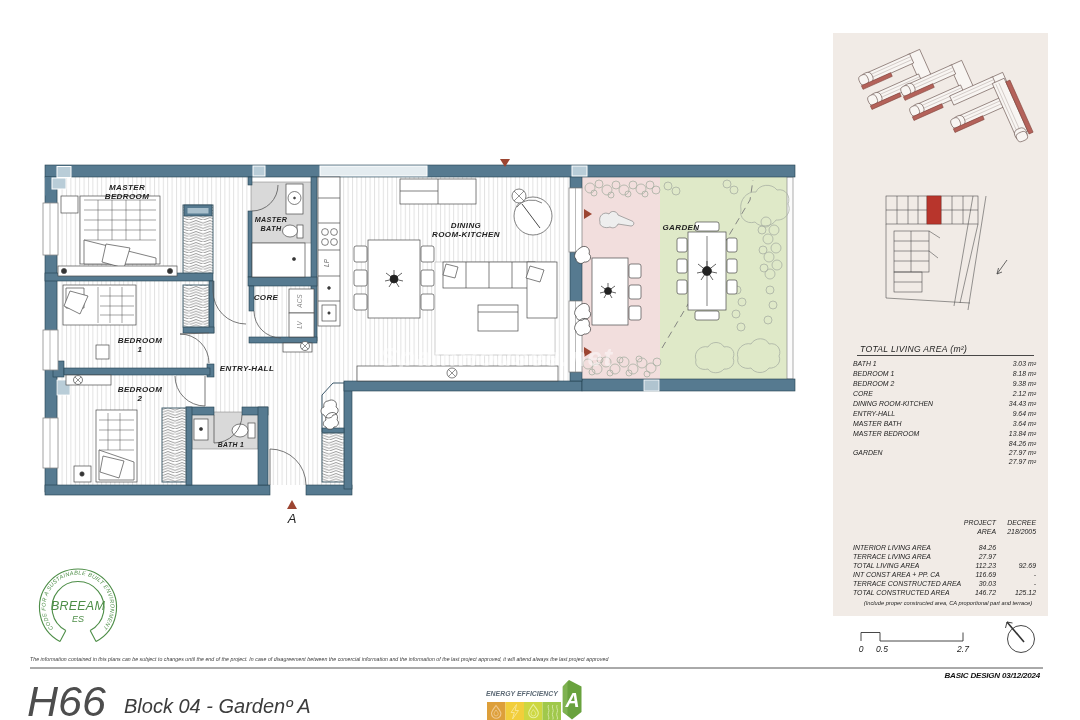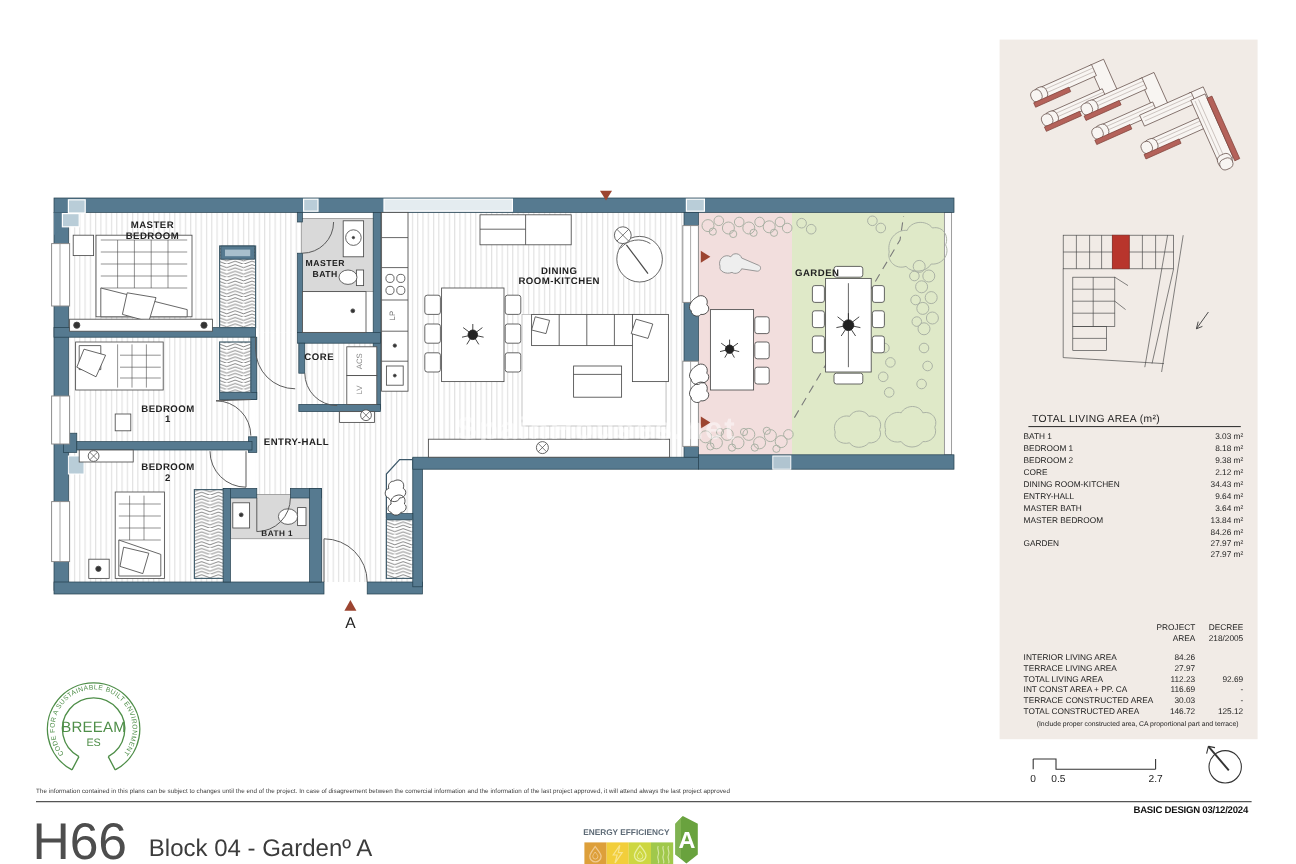--- a/index.html
+++ b/index.html
@@ -1,16 +1,16 @@
 <!DOCTYPE html>
 <html><head>
 <meta charset="utf-8">
 <style>
 html,body{margin:0;padding:0;background:#ffffff;}
-#page{position:relative;width:1080px;height:720px;overflow:hidden;background:#ffffff;font-family:"Liberation Sans",sans-serif;}
+#page{position:relative;width:1080px;height:720px;overflow:hidden;background:#ffffff;font-family:"Liberation Sans",sans-serif;font-style:italic;}
 svg text{font-family:"Liberation Sans",sans-serif;}
 </style>
 </head>
 <body>
 <div id="page">
 <svg width="1080" height="720" viewBox="0 0 1080 720">
 <defs>
 <pattern id="floorv" width="4.4" height="10" patternUnits="userSpaceOnUse">
 <rect width="4.4" height="10" fill="#ffffff"></rect>
 <line x1="0.5" y1="0" x2="0.5" y2="10" stroke="#e0e0e0" stroke-width="0.9"></line>

